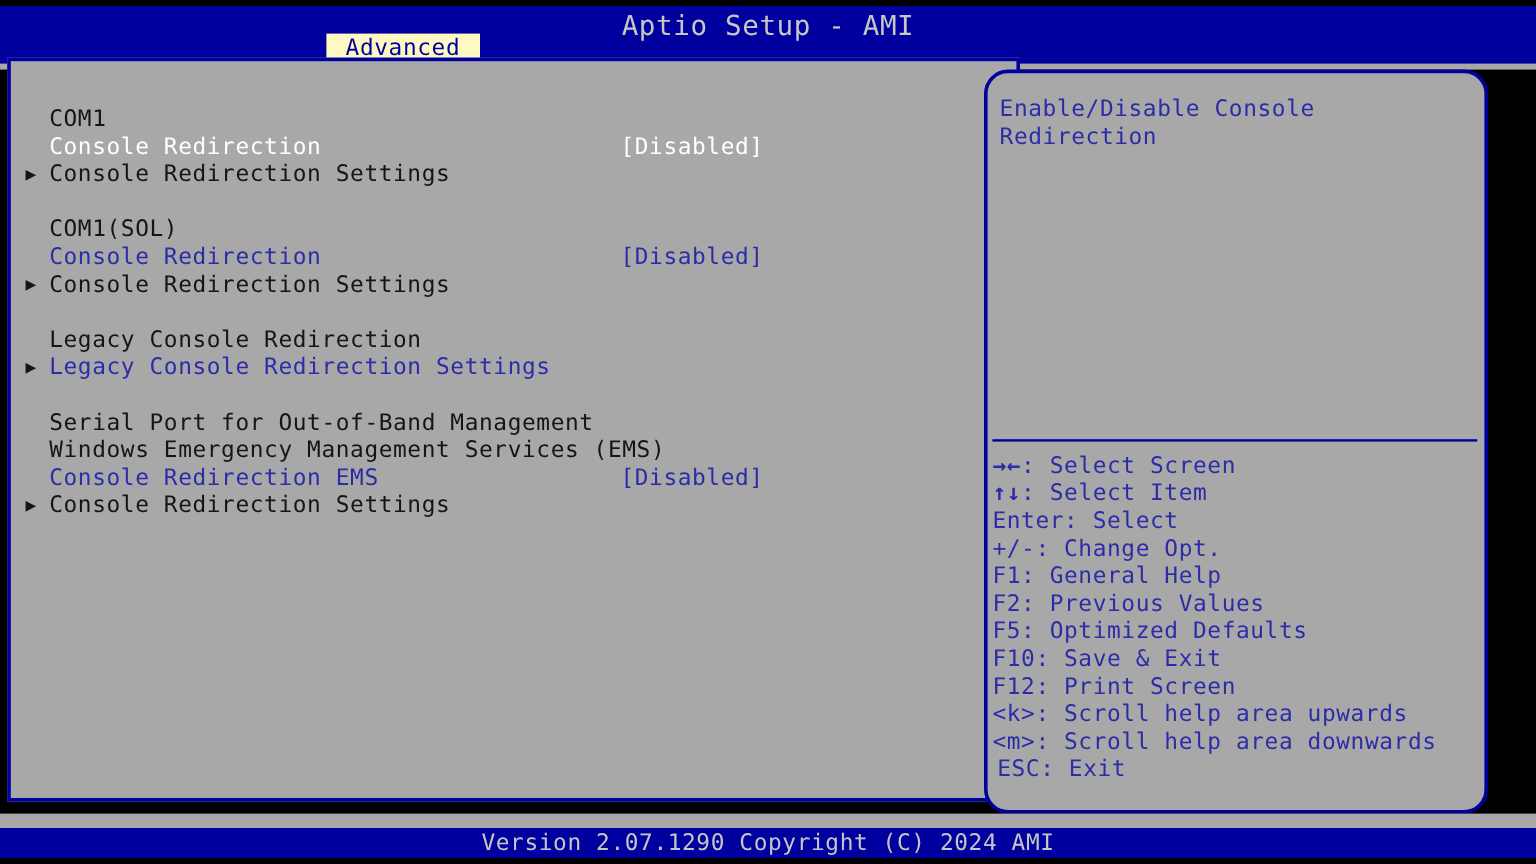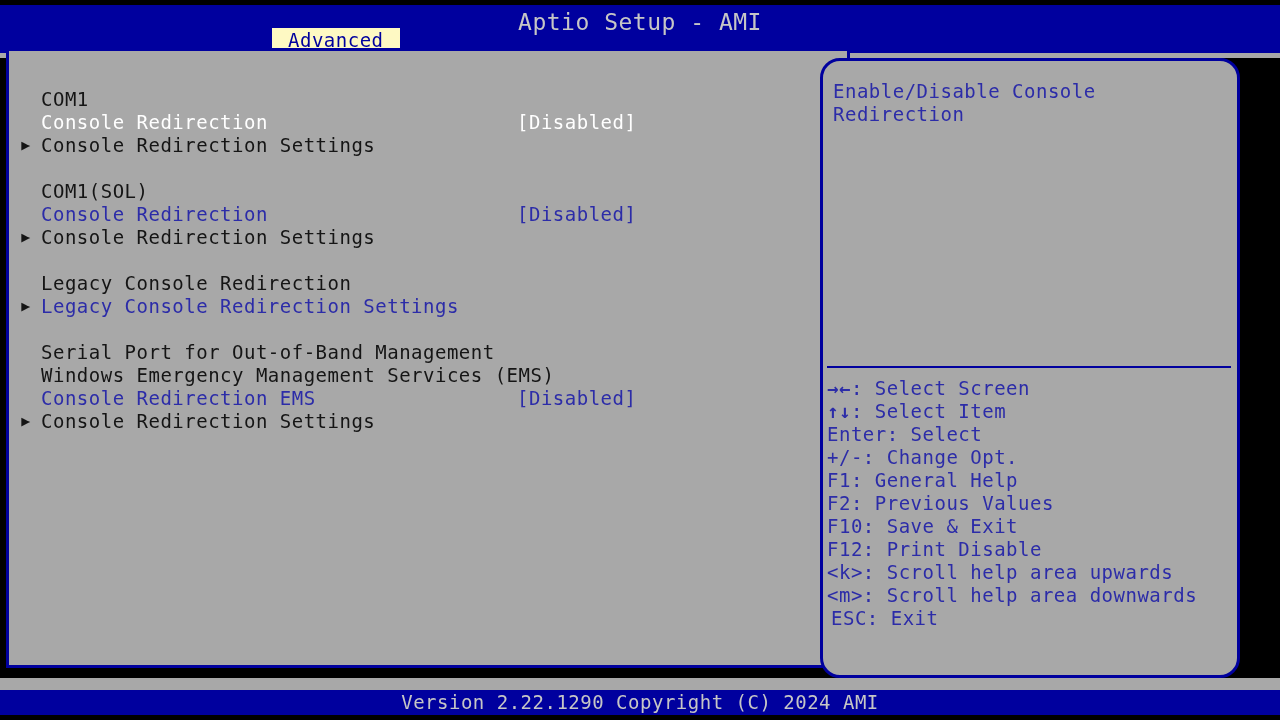--- a/index.html
+++ b/index.html
@@ -236,27 +236,28 @@
         <div class="help-line">Redirection</div>
       </div>
     <div class="help-divider" id="help-divider" style="left: 4px; top: 305px;"></div>
     <div class="keys-list" id="keys-list" style="left: 0px; top: 316px;">
         <div class="key-line" style="padding-left: 4px;"><span class="key-glyph">→←</span><span>: Select Screen</span></div>
         <div class="key-line" style="padding-left: 4px;"><span class="key-glyph">↑↓</span><span>: Select Item</span></div>
         <div class="key-line" style="padding-left: 4px;"><span>Enter: Select</span></div>
         <div class="key-line" style="padding-left: 4px;"><span>+/-: Change Opt.</span></div>
         <div class="key-line" style="padding-left: 4px;"><span>F1: General Help</span></div>
         <div class="key-line" style="padding-left: 4px;"><span>F2: Previous Values</span></div>
+        <div class="key-line" style="padding-left: 4px;"><span>F5: Optimized Defaults</span></div>
         <div class="key-line" style="padding-left: 4px;"><span>F10: Save &amp; Exit</span></div>
-        <div class="key-line" style="padding-left: 4px;"><span>F12: Print Disable</span></div>
+        <div class="key-line" style="padding-left: 4px;"><span>F12: Print Screen</span></div>
         <div class="key-line" style="padding-left: 4px;"><span>&lt;k&gt;: Scroll help area upwards</span></div>
         <div class="key-line" style="padding-left: 4px;"><span>&lt;m&gt;: Scroll help area downwards</span></div>
         <div class="key-line" style="padding-left: 8px;"><span>ESC: Exit</span></div>
       </div>
   </div>
 
   <div class="footer-gray"></div>
   <div class="footer-bar">
-    <div class="footer-text">Version 2.22.1290 Copyright (C) 2024 AMI</div>
+    <div class="footer-text">Version 2.07.1290 Copyright (C) 2024 AMI</div>
   </div>
   <div class="bottom-black"></div>
 
 </div>
 
 </body></html>

